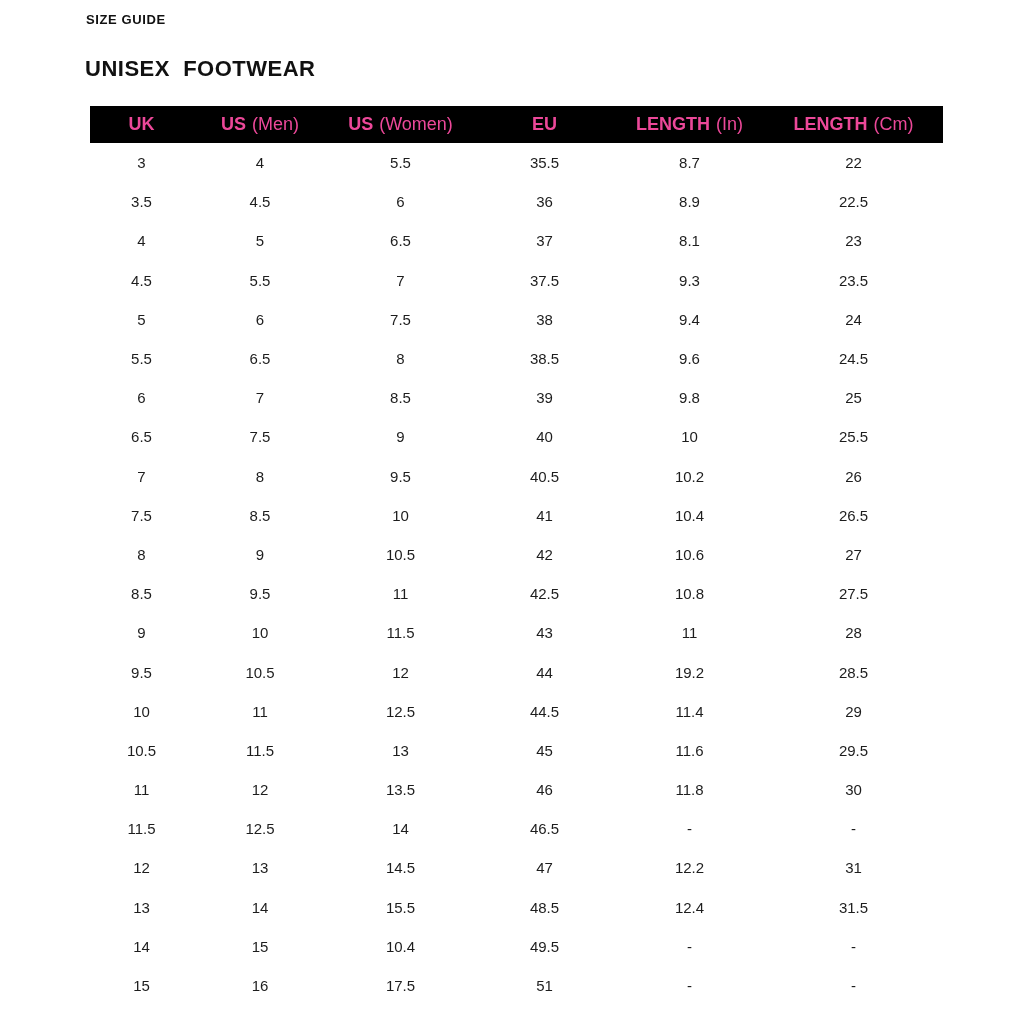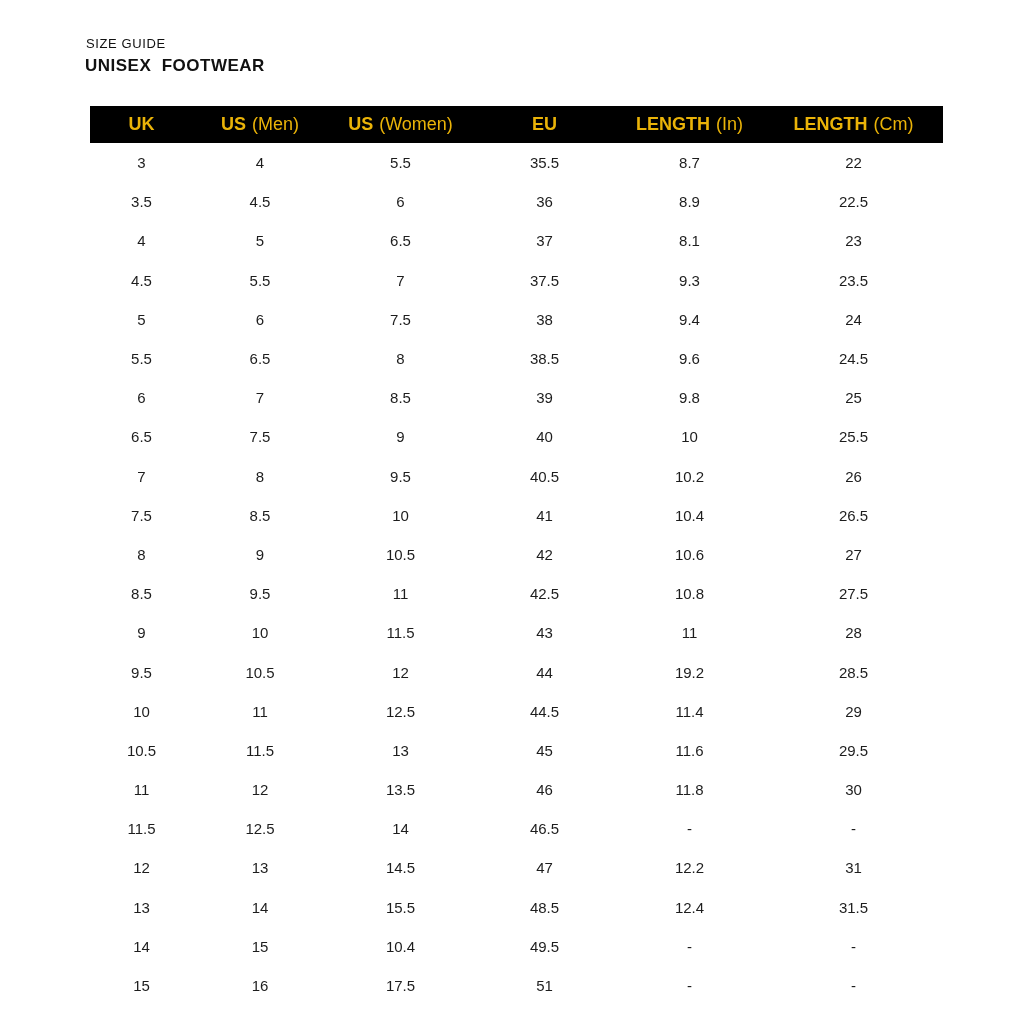--- a/index.html
+++ b/index.html
@@ -11,47 +11,47 @@
   .canvas {
     position: relative;
     width: 1024px;
     height: 1024px;
     background: #ffffff;
     overflow: hidden;
   }
   .eyebrow {
     position: absolute;
     left: 86px;
-    top: 36px;
+    top: 12px;
     font-size: 13px;
-    font-weight: 400;
+    font-weight: 700;
     letter-spacing: 0.6px;
     color: #111111;
   }
   .title {
     position: absolute;
     left: 85px;
     top: 56px;
-    font-size: 17px;
+    font-size: 22px;
     font-weight: 800;
     letter-spacing: 0.5px;
     color: #111111;
     white-space: pre;
   }
   table.size-table {
     position: absolute;
     left: 90px;
     top: 106px;
     width: 853px;
     border-collapse: collapse;
     table-layout: fixed;
   }
   table.size-table thead th {
     background: #000000;
-    color: #eab308;
+    color: #ec4899;
     height: 37px;
     font-size: 18px;
     font-weight: 700;
     text-align: center;
     vertical-align: middle;
     padding: 0;
     white-space: nowrap;
   }
   .th-bold { font-weight: 700; }
   .th-regular { font-weight: 400; }

